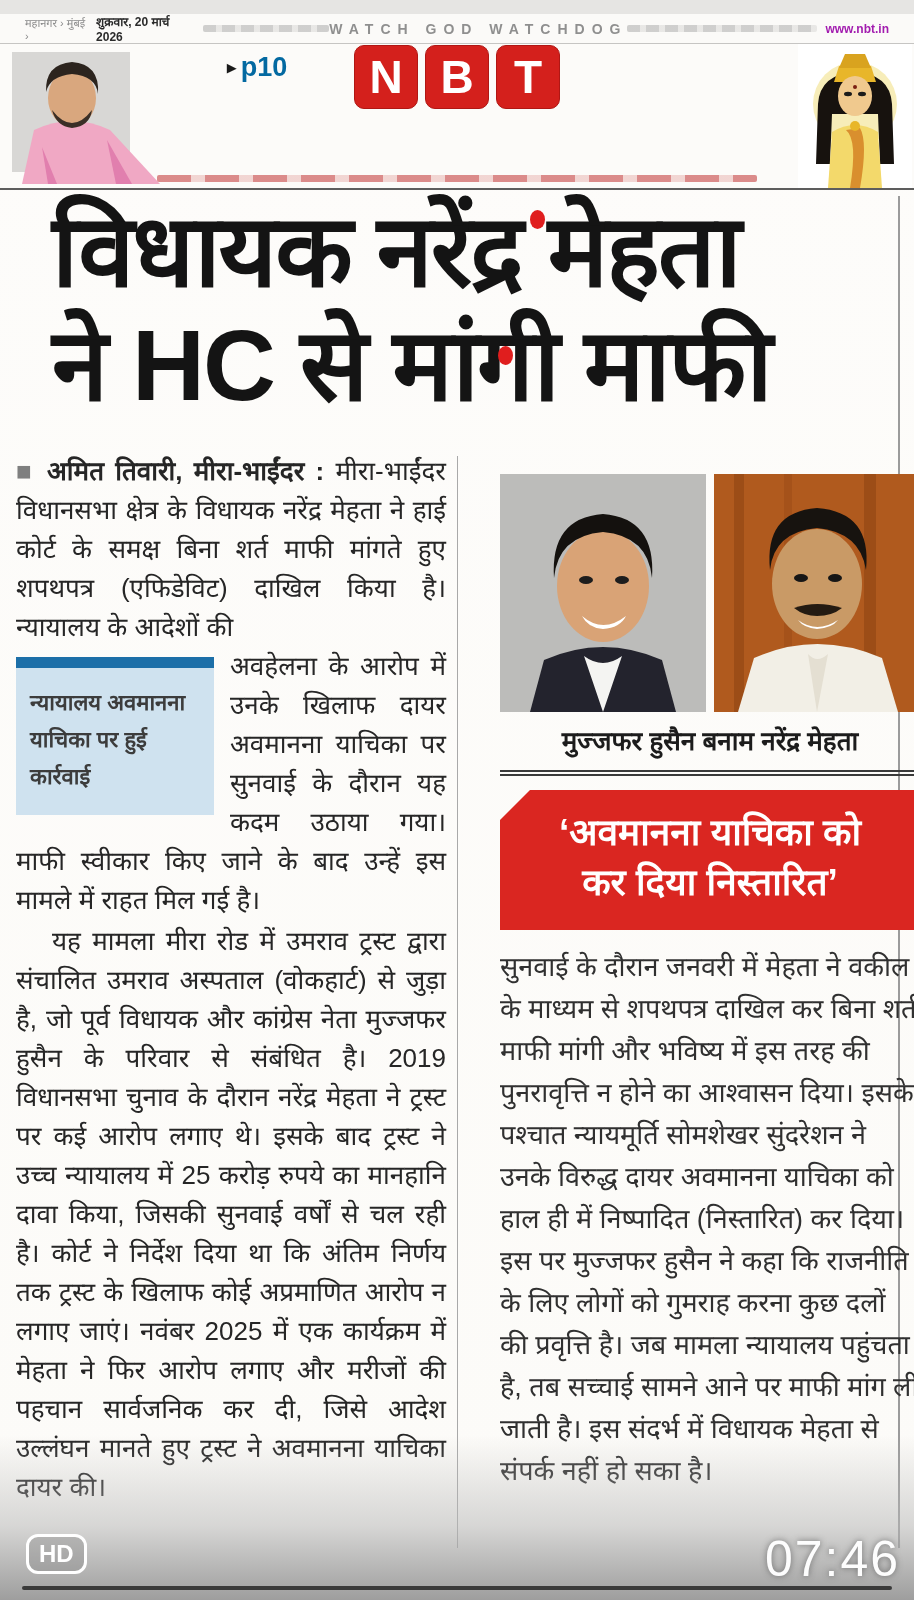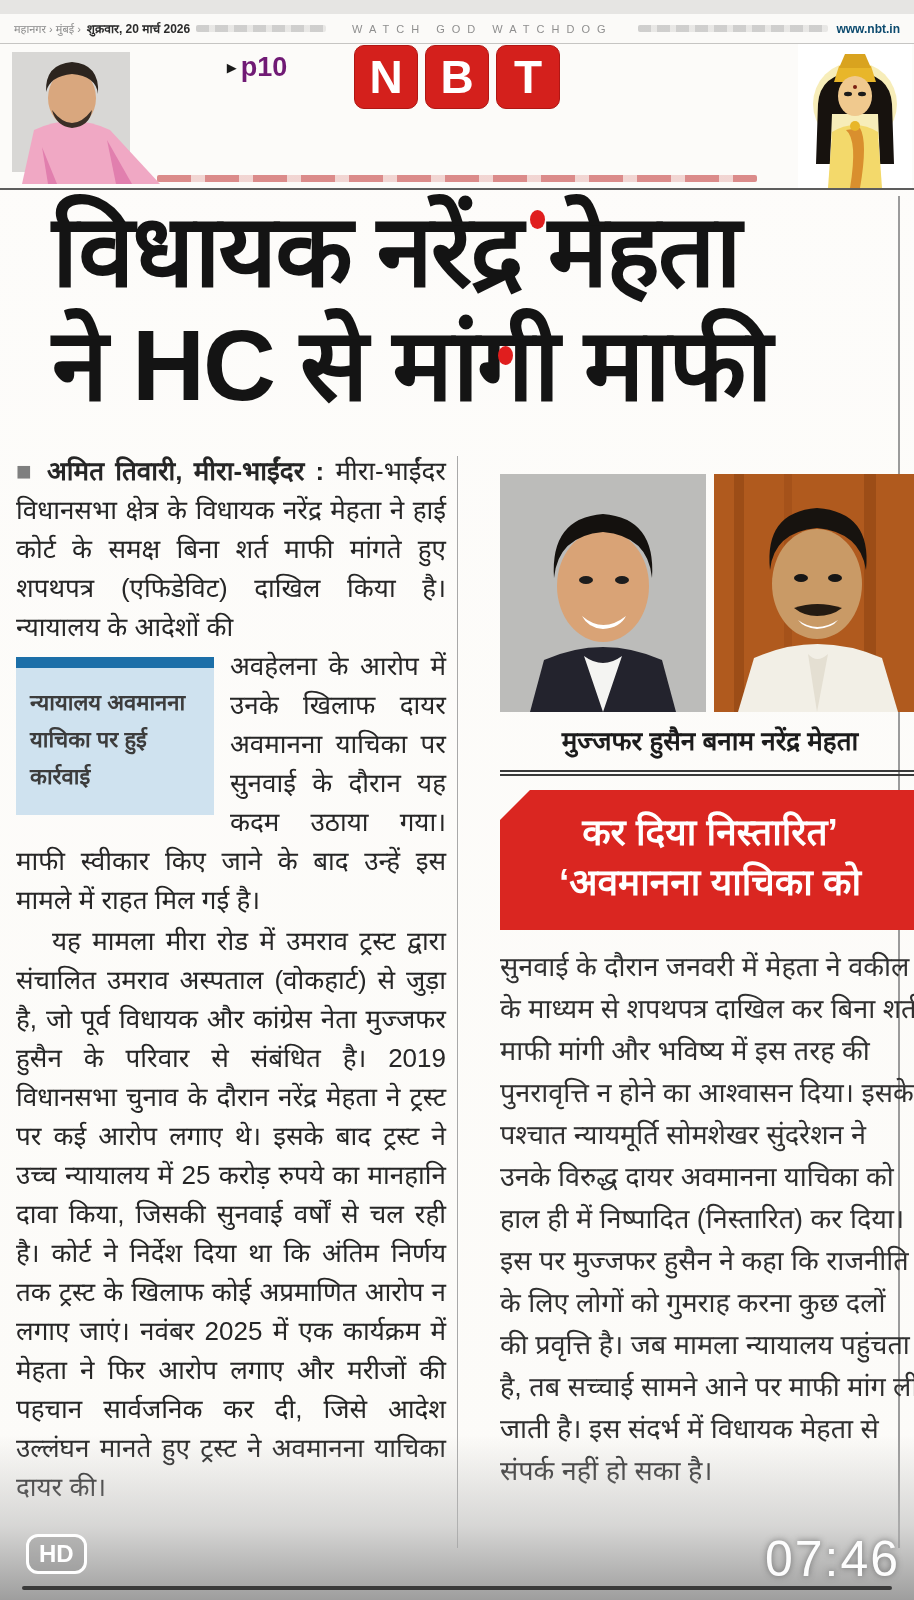--- a/index.html
+++ b/index.html
@@ -3,37 +3,37 @@
 <meta charset="utf-8">
 <style>
   html,body{margin:0;padding:0;background:#efeeec;}
   *{box-sizing:border-box;}
   .frame{position:relative;width:914px;height:1600px;margin:0 auto;overflow:hidden;
          background:linear-gradient(180deg,#f3f2f0 0,#fdfcfa 30px,#fcfbf8 100%);
          font-family:"Liberation Sans","DejaVu Sans",sans-serif;color:#222;}
   
   .top-strip{position:absolute;left:0;top:0;width:914px;height:14px;background:#e6e5e3;}
   .masthead{position:absolute;left:0;top:14px;width:914px;height:30px;display:flex;align-items:center;
-            justify-content:space-between;padding:0 14px;border-bottom:1px solid #c6c5c3;background:#fbfaf8;}
+            justify-content:space-between;padding:0 25px;border-bottom:1px solid #c6c5c3;background:#fbfaf8;}
   .mh-left{display:flex;align-items:center;gap:6px;}
   .mh-prefix{font-size:11px;color:#8a8a8a;}
   .mh-date{font-size:12px;font-weight:bold;color:#2b2b2b;}
   .blurbar{height:7px;border-radius:2px;opacity:.45;
            background:repeating-linear-gradient(90deg,#9a9a9a 0 13px,#d2d1cf 13px 19px);}
-  .mh-motto{font-size:11px;letter-spacing:7px;color:#8f8f8f;font-weight:normal;white-space:nowrap;}
+  .mh-motto{font-size:14px;letter-spacing:7px;color:#8f8f8f;font-weight:bold;white-space:nowrap;}
   .mh-right{display:flex;align-items:center;gap:8px;}
-  .mh-site{font-size:12px;font-weight:bold;color:#0c4a6e;}
+  .mh-site{font-size:12px;font-weight:bold;color:#a21caf;}
   
   .header{position:absolute;left:0;top:44px;width:914px;height:146px;border-bottom:2px solid #5d5d5d;background:#fcfbf9;}
   .messi-photo{position:absolute;left:12px;top:8px;width:150px;height:132px;}
   .messi-text{position:absolute;left:168px;top:8px;width:178px;text-align:center;
               font-size:18px;font-weight:bold;line-height:23px;color:#1d1d1d;}
   .pageref{margin-top:4px;display:flex;align-items:center;justify-content:center;gap:4px;}
   .pr-arrow{font-size:13px;color:#1a1a1a;}
-  .pr-num{font-size:27px;font-weight:bold;color:#701a75;}
+  .pr-num{font-size:27px;font-weight:bold;color:#0369a1;}
   .logo-blocks{position:absolute;left:50%;top:1px;transform:translateX(-50%);display:flex;gap:7px;}
   .logo-block{width:64px;height:64px;background:#d4201c;border-radius:10px;border:1px solid #b01714;
               display:flex;align-items:center;justify-content:center;
               color:#fff;font-size:46px;font-weight:bold;line-height:1;}
   .paper-title{position:absolute;left:50%;top:66px;transform:translateX(-50%);white-space:nowrap;
                font-size:52px;font-weight:bold;color:#1d4c9f;line-height:1.1;}
   .red-substrip{position:absolute;left:50%;transform:translateX(-50%);top:131px;width:600px;height:7px;
                 opacity:.55;border-radius:2px;
                 background:repeating-linear-gradient(90deg,#c03030 0 34px,#e9b7b4 34px 48px);}
   .teaser-right-text{position:absolute;right:120px;top:12px;width:100px;text-align:center;
@@ -191,22 +191,22 @@
           <ellipse cx="87" cy="104" rx="7" ry="4" fill="#161616"></ellipse>
           <ellipse cx="121" cy="104" rx="7" ry="4" fill="#161616"></ellipse>
           <path d="M80 134 Q103 126 128 134 Q118 142 103 142 Q90 142 80 134 Z" fill="#241b12"></path>
           <path d="M84 146 Q103 160 124 146 Q118 154 103 155 Q90 154 84 146 Z" fill="#fff"></path>
         </svg>
       </div>
     </div>
     <div class="caption">मुज्जफर हुसैन बनाम नरेंद्र मेहता</div>
     <div class="double-rule"></div>
     <div class="pullquote">
+      <div class="pq-line">‘अवमानना याचिका को</div>
       <div class="pq-line">कर दिया निस्तारित’</div>
-      <div class="pq-line">‘अवमानना याचिका को</div>
     </div>
     <p class="rtext">सुनवाई के दौरान जनवरी में मेहता ने वकील के माध्यम से शपथपत्र दाखिल कर बिना शर्त माफी मांगी और भविष्य में इस तरह की पुनरावृत्ति न होने का आश्वासन दिया। इसके पश्चात न्यायमूर्ति सोमशेखर सुंदरेशन ने उनके विरुद्ध दायर अवमानना याचिका को हाल ही में निष्पादित (निस्तारित) कर दिया। इस पर मुज्जफर हुसैन ने कहा कि राजनीति के लिए लोगों को गुमराह करना कुछ दलों की प्रवृत्ति है। जब मामला न्यायालय पहुंचता है, तब सच्चाई सामने आने पर माफी मांग ली जाती है। इस संदर्भ में विधायक मेहता से संपर्क नहीं हो सका है।</p>
   </div>
 
   <div class="scrim"></div>
   <div class="hd-badge">HD</div>
   <div class="timestamp">07:46</div>
   <div class="progress"></div>
 
 </div>

